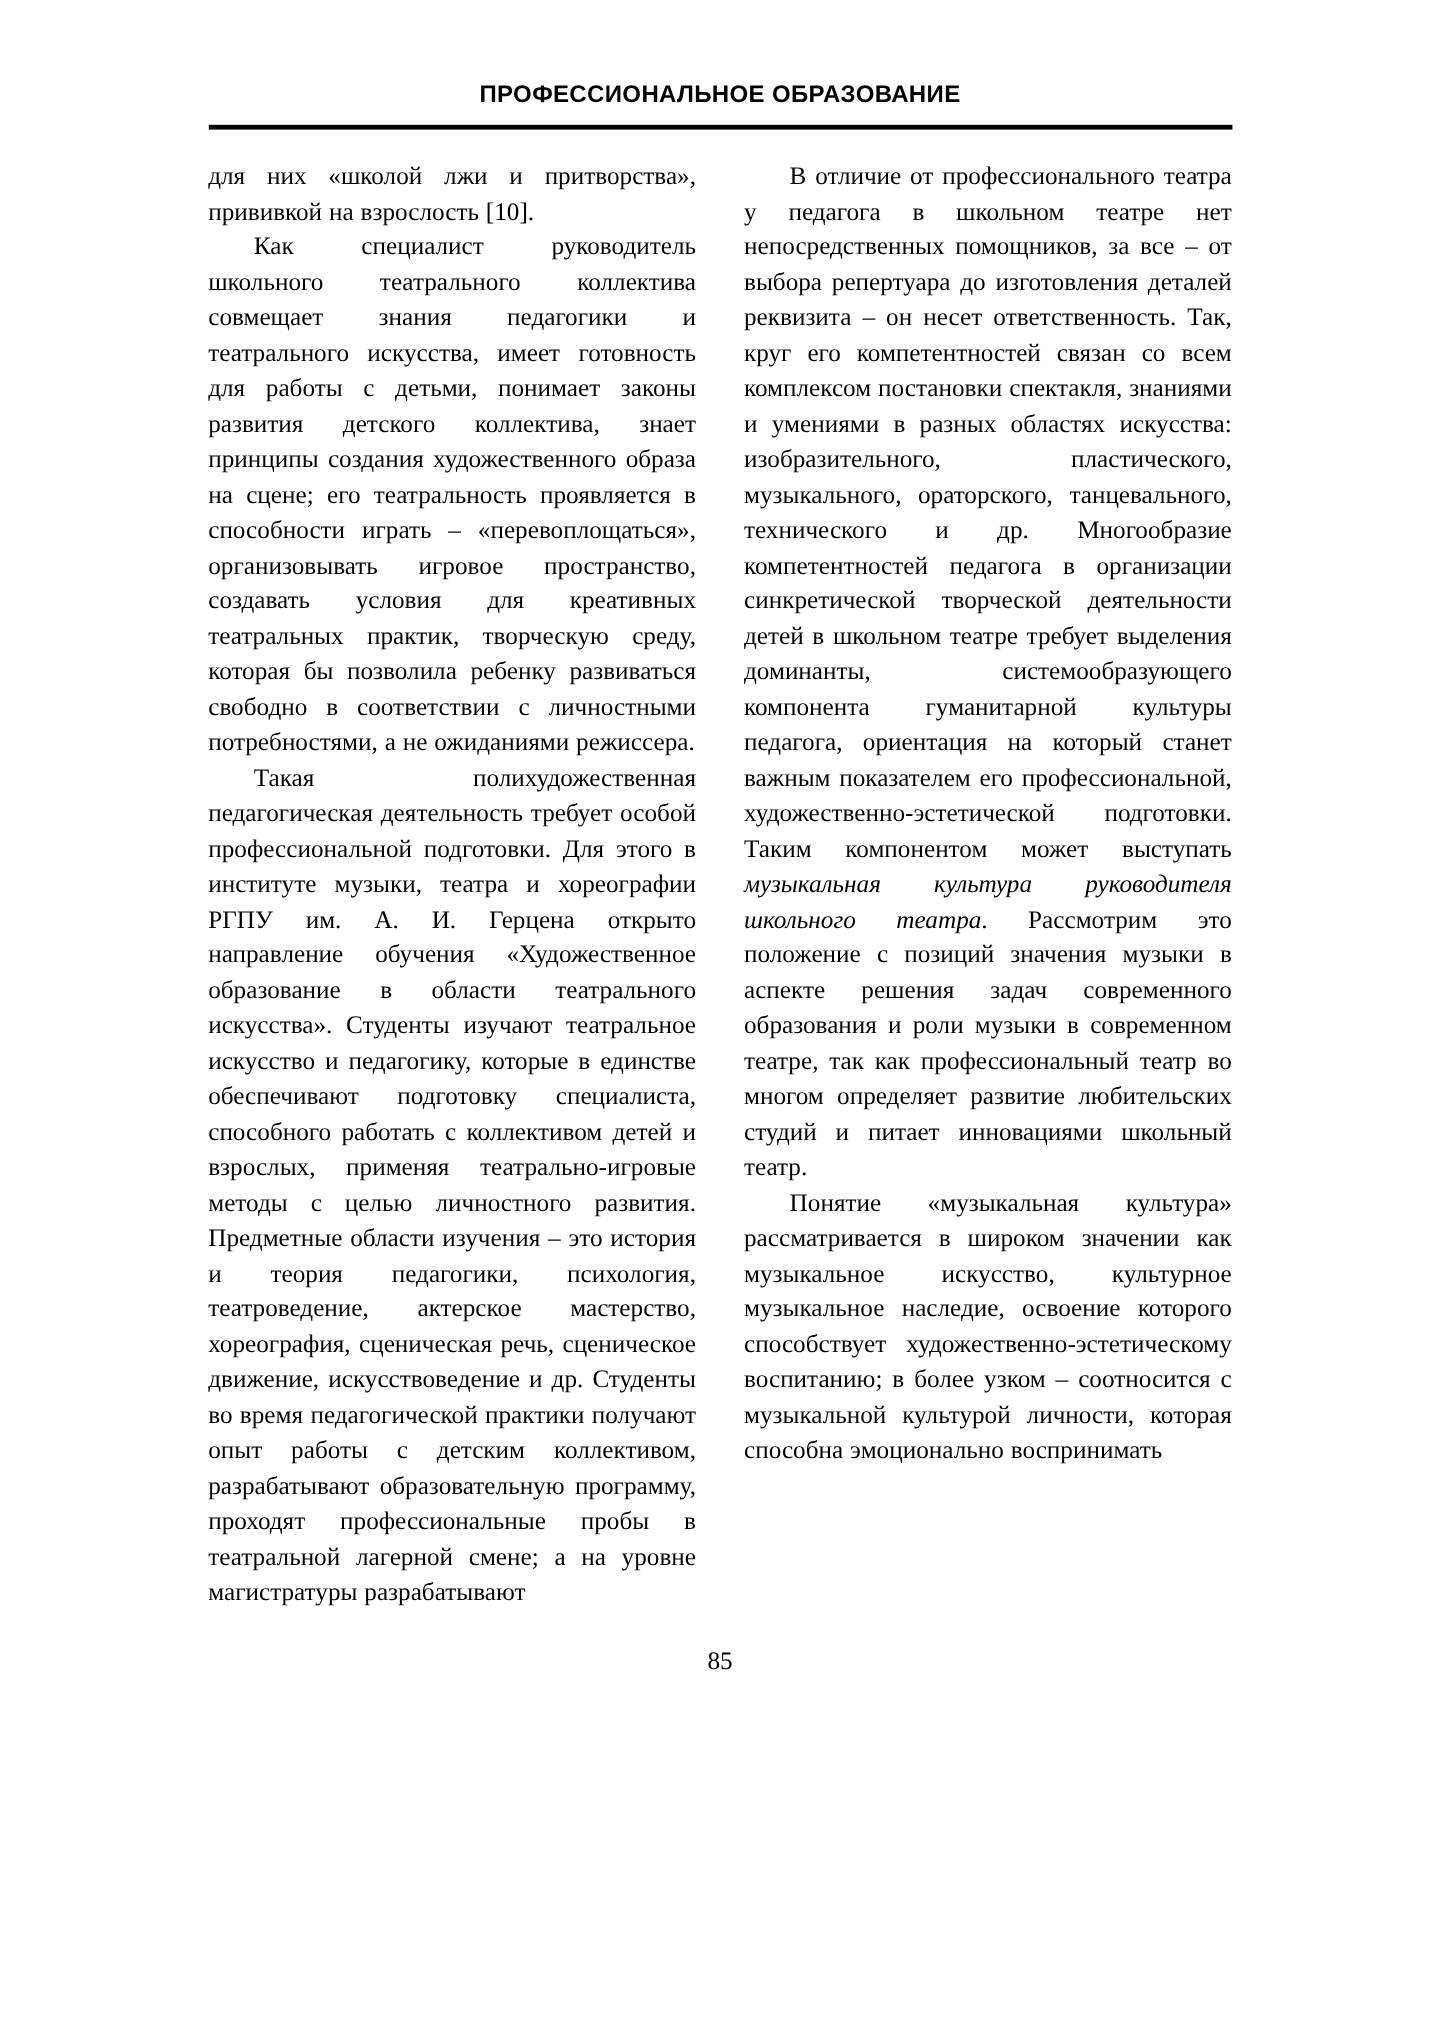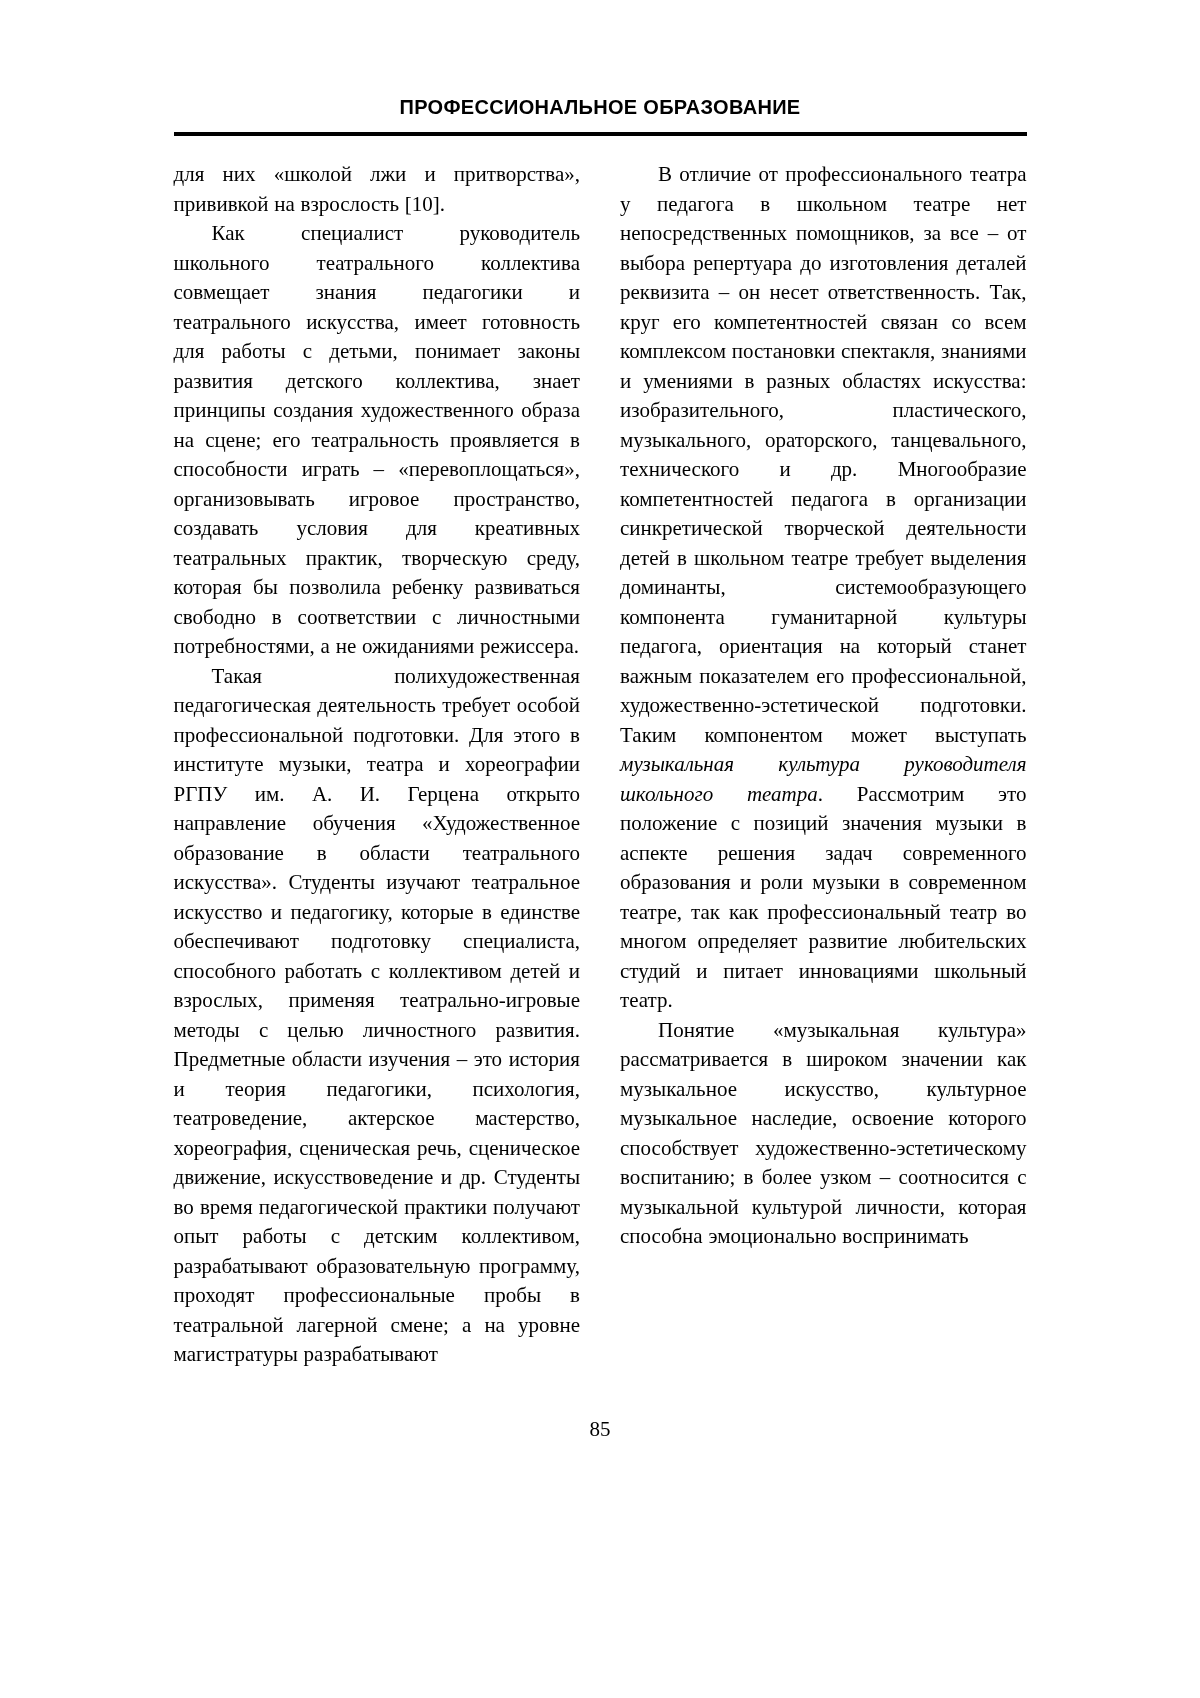--- a/index.html
+++ b/index.html
@@ -17,21 +17,20 @@
     margin: 0 auto;
     padding-top: 68px;
   }
   .running-head-title {
     text-align: center;
     font-family: "Liberation Sans", "DejaVu Sans", sans-serif;
     font-weight: bold;
     font-size: 20px;
     letter-spacing: 0.3px;
     color: #000000;
-    margin-top: 28px;
   }
   .header-rule {
     margin-top: 13px;
     border-bottom: 4px solid #000000;
     width: 100%;
     height: 0;
   }
   .columns {
     display: flex;
     gap: 40px;
@@ -50,21 +49,21 @@
     text-indent: 38px;
     margin: 0;
   }
   .col p.continuation {
     text-indent: 0;
   }
   .col em {
     font-style: italic;
   }
   .page-footer {
-    margin-top: 47px;
+    margin-top: 30px;
   }
   .page-number {
     text-align: center;
     font-size: 21px;
     color: #000000;
   }
 </style>
 </head>
 <body>
 

